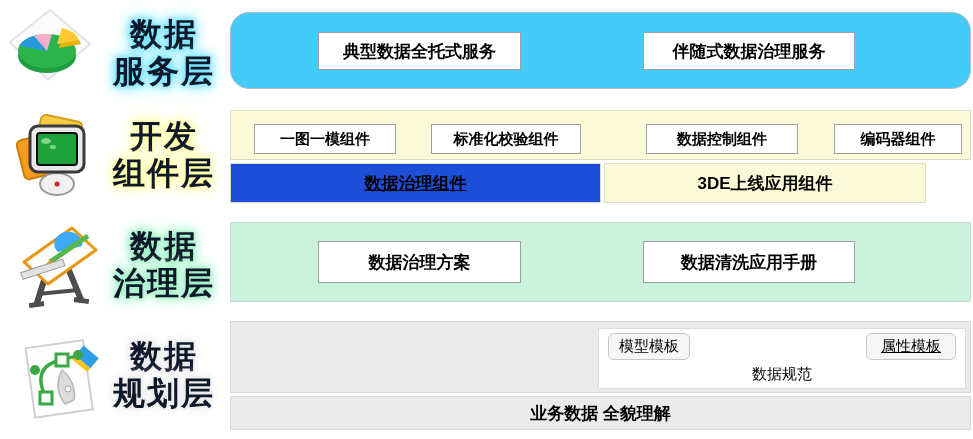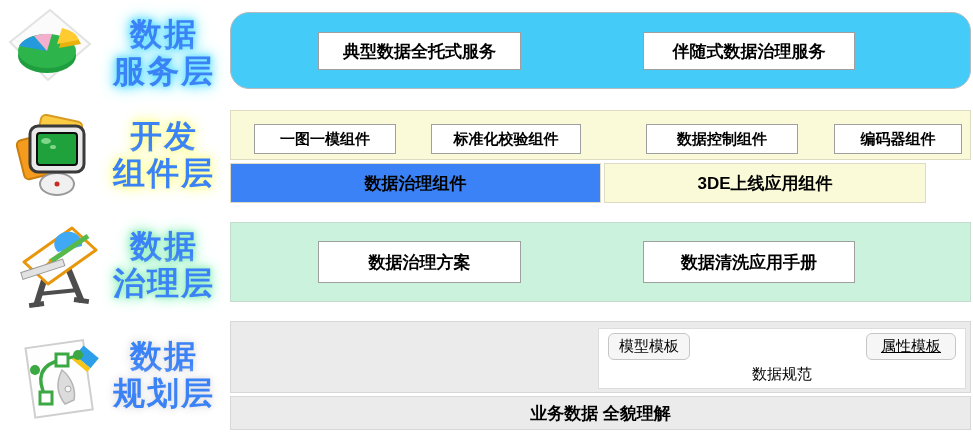--- a/index.html
+++ b/index.html
@@ -5,21 +5,21 @@
   html,body { margin:0; padding:0; background:#fff; }
   * { box-sizing:border-box; }
   .canvas {
     position:relative; width:973px; height:439px; background:#ffffff;
     font-family:"Liberation Sans","DejaVu Sans",sans-serif; overflow:hidden; color:#000;
   }
   
   .layer-icon { position:absolute; }
   .layer-label {
     position:absolute; left:94px; width:140px; text-align:center;
-    font-size:32px; font-weight:bold; line-height:37px; letter-spacing:2px; color:#3b82f6;
+    font-size:32px; font-weight:bold; line-height:37px; letter-spacing:2px; color:#0f172a;
   }
   .glow-cyan  { text-shadow:0 0 4px #72e4ff,0 0 8px #72e4ff,0 0 13px #72e4ff,0 0 18px #8deaff; }
   .glow-yellow{ text-shadow:0 0 4px #ffff9c,0 0 8px #ffff9c,0 0 13px #ffffa6,0 0 18px #ffffb4; }
   .glow-mint  { text-shadow:0 0 4px #98f0c0,0 0 8px #98f0c0,0 0 13px #a8f4cc,0 0 18px #b6f6d4; }
   .glow-white { text-shadow:0 0 4px #e4e4e4,0 0 8px #ebebeb,0 0 13px #f0f0f0,0 0 18px #f4f4f4; }
   
   .band { position:absolute; left:230px; width:741px; }
   .wbox {
     position:absolute; background:#fff; border:1px solid #9f9f9f;
     display:flex; align-items:center; justify-content:center;
@@ -94,21 +94,21 @@
     <div>开发</div>
     <div>组件层</div>
   </div>
   <div class="band" id="band-dev-a" style="background-color: rgb(250, 250, 216);">
     <div class="wbox" style="left:23px;top:13px;width:142px;height:30px;">一图一模组件</div>
     <div class="wbox" style="left:200px;top:13px;width:150px;height:30px;">标准化校验组件</div>
     <div class="wbox" style="left:415px;top:13px;width:152px;height:30px;">数据控制组件</div>
     <div class="wbox" style="left:603px;top:13px;width:128px;height:30px;">编码器组件</div>
   </div>
   <div class="band" id="band-dev-b">
-    <div class="dev-cell left" style="background-color: #3b82f6;">数据治理组件</div>
+    <div class="dev-cell left" style="background-color: #1d4ed8; text-decoration: underline;">数据治理组件</div>
     <div class="dev-cell right" style="background-color: rgb(250, 250, 216);">3DE上线应用组件</div>
   </div>
 
   <div class="layer-icon" style="left:12px;top:222px;">
     <svg width="88" height="88" viewBox="0 0 88 88">
       <path d="M34 52 L24 84" stroke="#4d4d4d" stroke-width="6"></path>
       <path d="M56 46 L70 80" stroke="#4d4d4d" stroke-width="6"></path>
       <path d="M26 72 L66 68" stroke="#4d4d4d" stroke-width="4"></path>
       <rect x="17" y="80" width="15" height="5" fill="#4d4d4d" transform="rotate(-8 25 82)"></rect>
       <rect x="62" y="76" width="15" height="5" fill="#4d4d4d" transform="rotate(8 69 78)"></rect>

